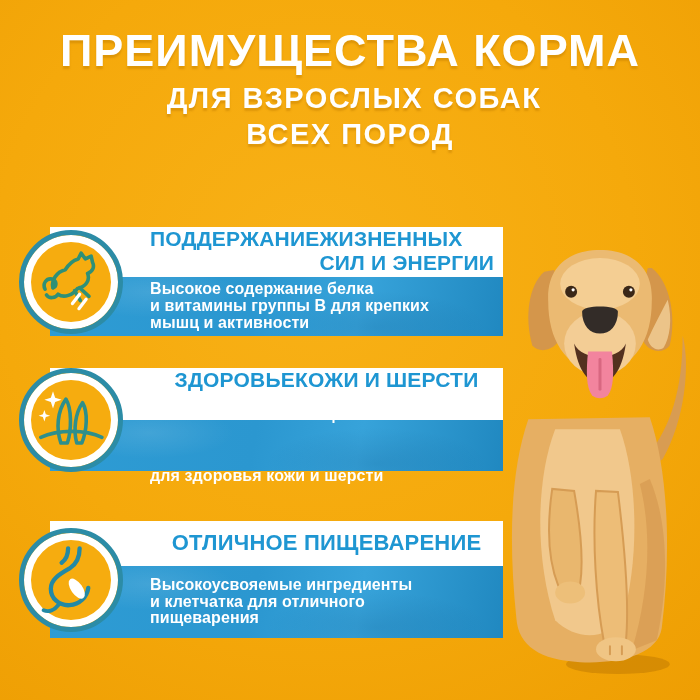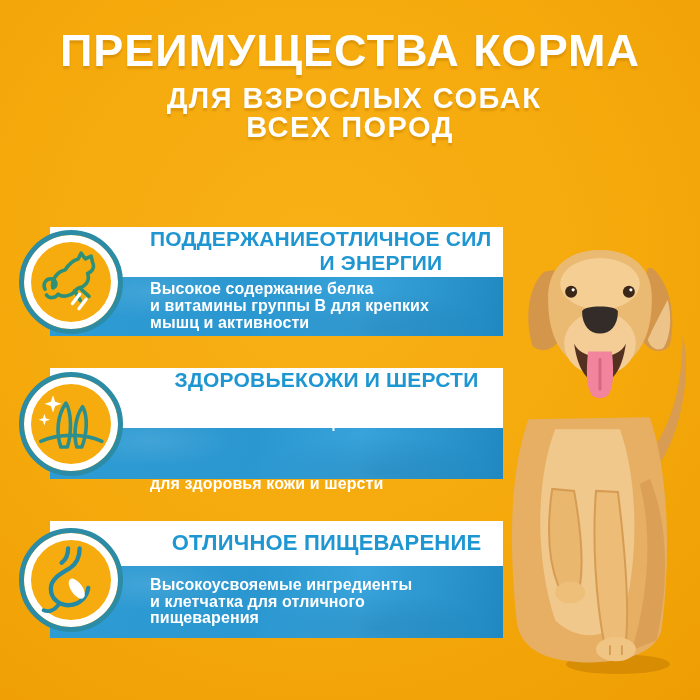--- a/index.html
+++ b/index.html
@@ -7,41 +7,41 @@
     position:relative;width:700px;height:700px;overflow:hidden;
     background:radial-gradient(circle at 45% 38%, #F8B117 0%, #F5A90B 55%, #EE9E03 100%);
     font-family:"Liberation Sans", sans-serif;
     text-decoration:underline;
   }
   
   .title-block{position:absolute;top:28px;left:0;right:0;text-align:center;color:#FFFFFF;
     text-shadow:0 3px 2px rgba(193,124,0,0.45);}
   .title-line1{font-size:45px;font-weight:bold;letter-spacing:1px;line-height:1.02;}
   .title-line2{font-size:29px;font-weight:bold;letter-spacing:1.5px;margin-top:10px;line-height:1.02;margin-left:8px;}
-  .title-line3{font-size:29px;font-weight:bold;letter-spacing:1.5px;line-height:1.02;}
+  .title-line3{font-size:29px;font-weight:bold;letter-spacing:1.5px;margin-top:7px;line-height:1.02;}
 
   
   .band{position:absolute;left:50px;width:453px;}
   .band-white{background:#FFFFFF;display:flex;flex-direction:row;justify-content:center;padding-left:100px;box-sizing:border-box;}
   .band-blue{
     background-image:
       radial-gradient(130px 40px at 22% 25%, rgba(255,255,255,0.10), transparent 65%),
       radial-gradient(170px 55px at 72% 85%, rgba(0,60,110,0.14), transparent 65%),
       linear-gradient(100deg,#2E9CD4 0%,#2B97D0 45%,#37A3DA 68%,#2088C0 100%);
     color:#FFFFFF;display:flex;flex-direction:column;justify-content:center;
     padding-left:100px;box-sizing:border-box;
   }
   .heading-line{display:block;color:#1E96D2;font-weight:bold;font-size:21px;line-height:1.12;letter-spacing:0.2px;}
   .body-line{display:block;font-size:16px;font-weight:bold;line-height:1.06;letter-spacing:0.1px;}
 
   .band1{top:227px;}
   .band1 .band-white{height:50px;}
   .band1 .band-blue{height:59px;}
   .band2{top:368px;}
-  .band2 .band-white{height:60px;}
+  .band2 .band-white{height:52px;}
   .band2 .band-blue{height:51px;gap:44px;}
   .band3{top:521px;}
   .band3 .band-white{height:45px;align-items:center;}
   .band3 .band-blue{height:72px;}
   .band3 .heading-line{font-size:22px;}
 
   
   .icon-circle{
     position:absolute;left:-31px;top:50%;transform:translateY(-50%);
     width:104px;height:104px;border-radius:50%;
@@ -61,21 +61,21 @@
 
   <div class="title-block">
     <div class="title-line1">ПРЕИМУЩЕСТВА КОРМА</div>
     <div class="title-line2">ДЛЯ ВЗРОСЛЫХ СОБАК</div>
     <div class="title-line3">ВСЕХ ПОРОД</div>
   </div>
 
   <section class="band band1">
     <div class="band-white">
       <span class="heading-line">ПОДДЕРЖАНИЕ</span>
-      <span class="heading-line">ОТЛИЧНОЕ СИЛ И ЭНЕРГИИ</span>
+      <span class="heading-line">ЖИЗНЕННЫХ СИЛ И ЭНЕРГИИ</span>
     </div>
     <div class="band-blue">
       <span class="body-line">Высокое содержание белка</span>
       <span class="body-line">и витамины группы В для крепких</span>
       <span class="body-line">мышц и активности</span>
     </div>
     <div class="icon-circle">
       <svg viewBox="0 0 100 100" fill="none">
         <path d="M14,60 C10,52 16,44 24,46 C30,48 31,56 25,58" stroke="#2E9077" stroke-width="5" stroke-linecap="round"></path>
         <path d="M25,58 C22,48 30,36 42,33 C47,25 53,20 60,18 L64,10 L70,18 L78,14 L80,23 C83,29 80,36 73,38 C77,48 70,57 59,59 C53,68 40,73 32,67 C29,72 20,74 16,68" stroke="#2E9077" stroke-width="5" stroke-linecap="round" stroke-linejoin="round"></path>

